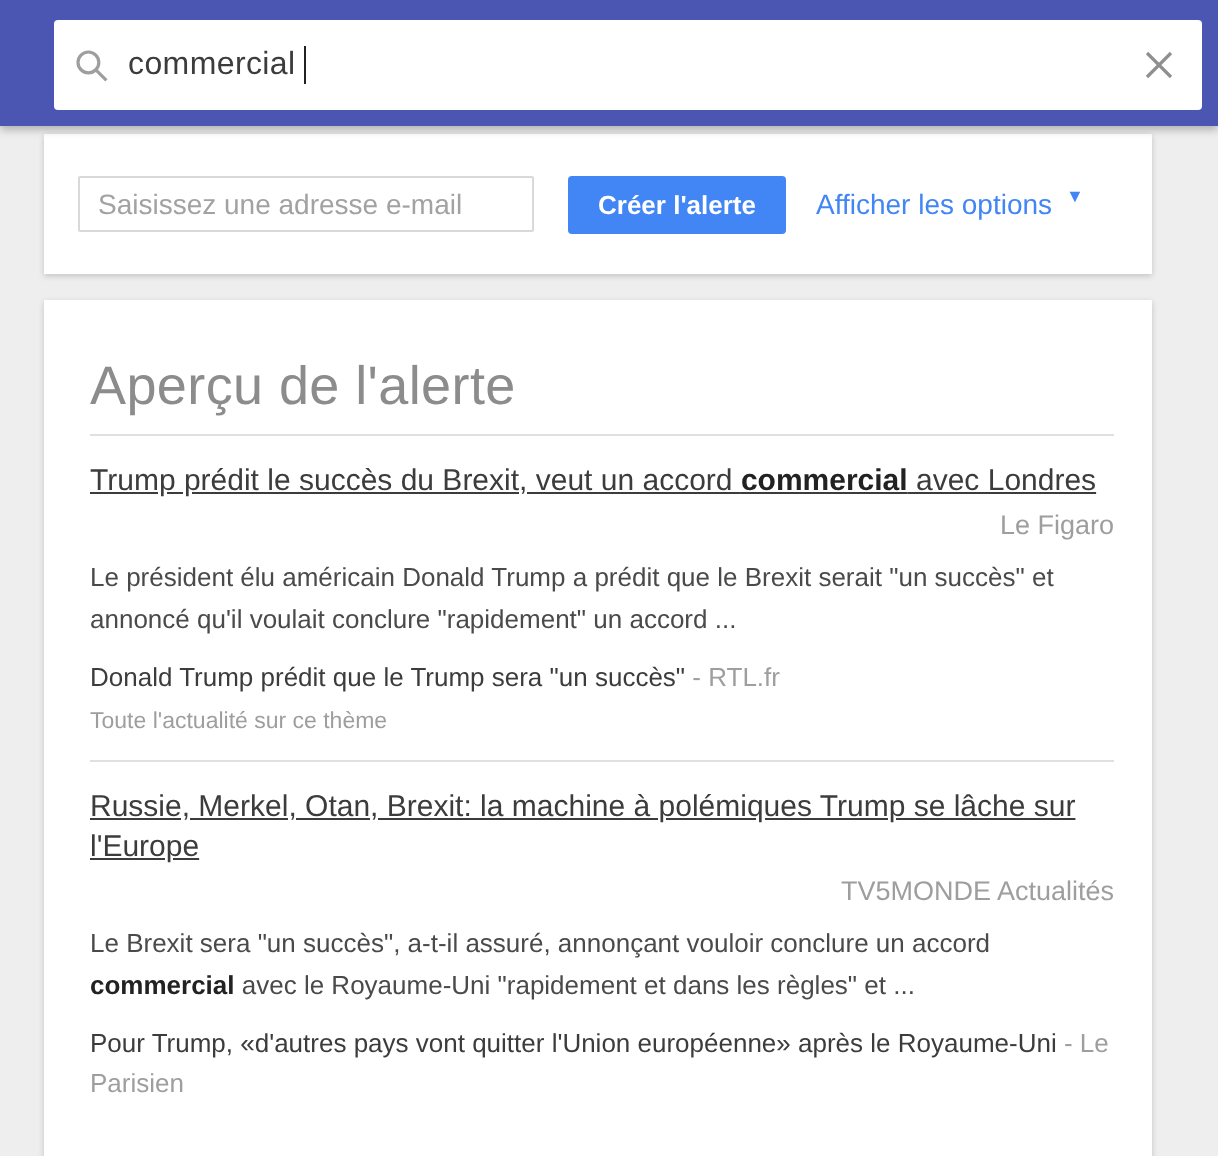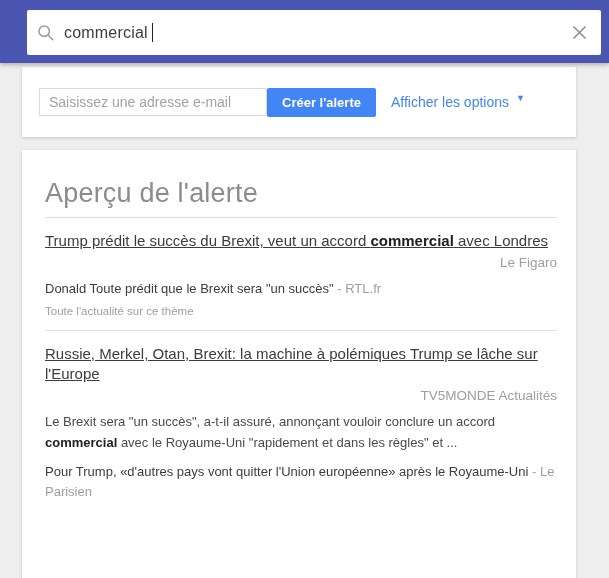--- a/index.html
+++ b/index.html
@@ -35,21 +35,21 @@
     display:flex;align-items:center;padding-left:17px;
   }
   .email-input{
     width:228px;height:28px;box-sizing:border-box;
     border:1px solid #d9d9d9;border-radius:1px;
     font-family:"Liberation Sans", sans-serif;
     font-size:14px;color:#333;padding:0 9px;outline:none;
   }
   .email-input::placeholder{color:#a2a2a2;opacity:1;}
   .create-btn{
-    margin-left:0;height:29px;padding:0 15px;
+    margin-left:17px;height:29px;padding:0 15px;
     background:#4285f4;color:#fff;border:none;border-radius:2px;
     font-family:"Liberation Sans", sans-serif;
     font-size:13px;font-weight:bold;cursor:pointer;
   }
   .options-link{
     margin-left:15px;color:#4285f4;font-size:14px;cursor:pointer;
     display:flex;align-items:flex-start;
   }
   .options-caret{font-size:9px;margin-left:7px;line-height:1;}
   
@@ -118,23 +118,26 @@
 
 <div class="card preview-card">
   <div class="preview-title">Aperçu de l'alerte</div>
   <hr class="rule">
 
   <div class="news-item">
     <div class="news-title">
       <span>Trump prédit le succès du Brexit, veut un accord </span><b>commercial</b><span> avec Londres</span>
     </div>
     <div class="news-source">Le Figaro</div>
+    <div class="news-snippet">
+      <span>Le président élu américain Donald Trump a prédit que le Brexit serait "un succès" et annoncé qu'il voulait conclure "rapidement" un accord ...</span><b></b><span></span>
+    </div>
     <div class="related">
       <div class="related-line">
-        <span class="rel-link"><span>Donald Toute prédit que le Brexit sera "un succès"</span><b></b><span></span></span><span class="rel-source"> - RTL.fr</span>
+        <span class="rel-link"><span>Donald Trump prédit que le Trump sera "un succès"</span><b></b><span></span></span><span class="rel-source"> - RTL.fr</span>
       </div>
     </div>
     <div class="more-link">Toute l'actualité sur ce thème</div>
   </div>
 
   <div class="news-item">
     <div class="news-title">
       <span>Russie, Merkel, Otan, Brexit: la machine à polémiques Trump se lâche sur l'Europe</span><b></b><span></span>
     </div>
     <div class="news-source">TV5MONDE Actualités</div>

